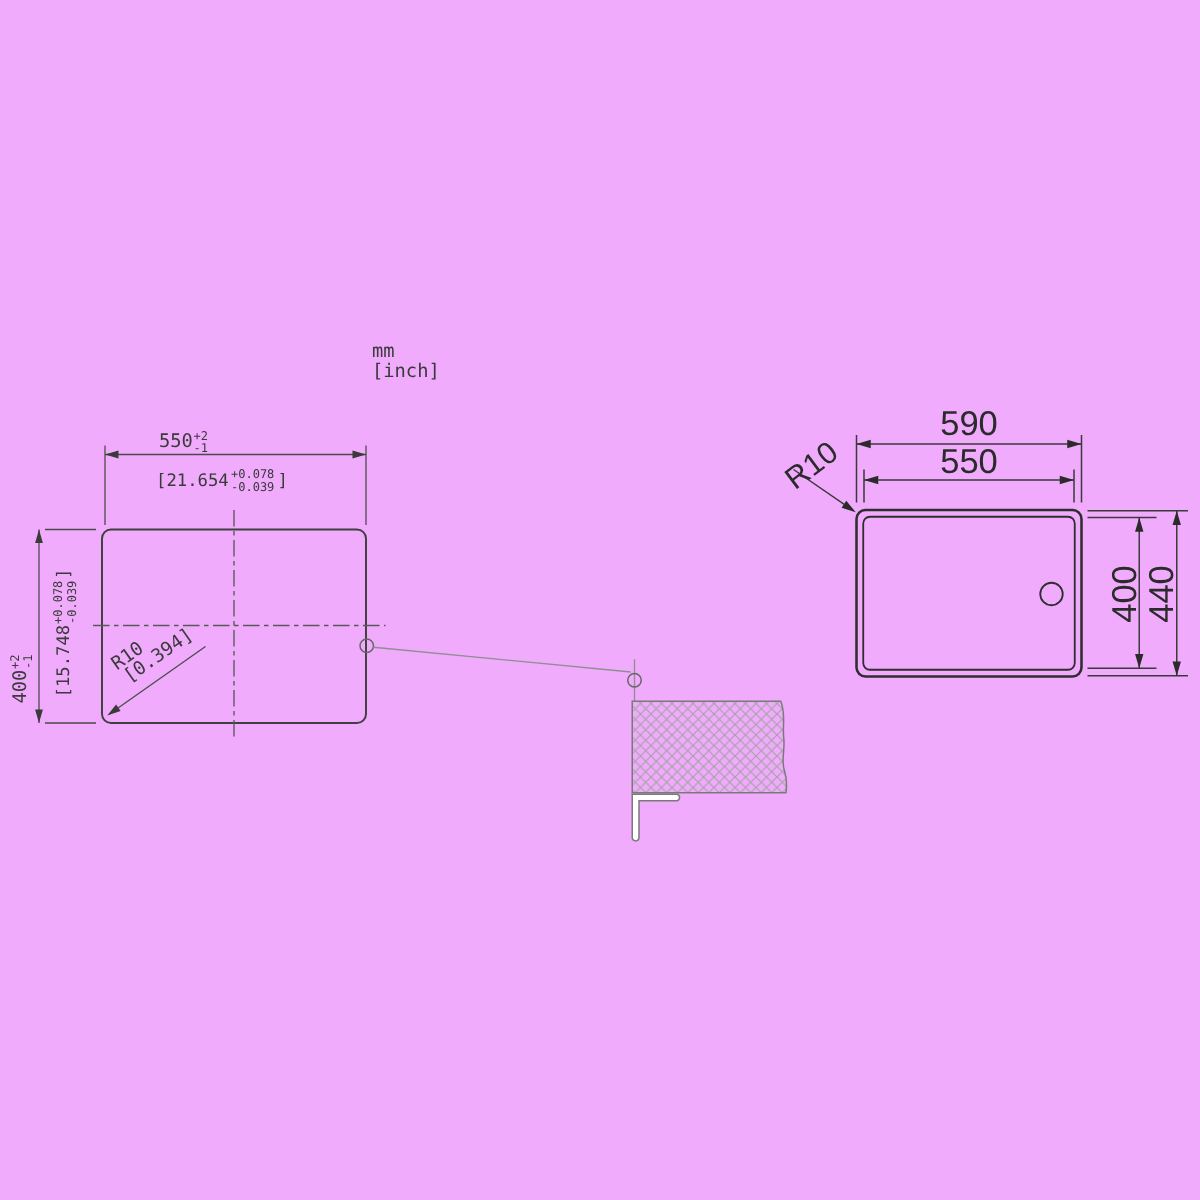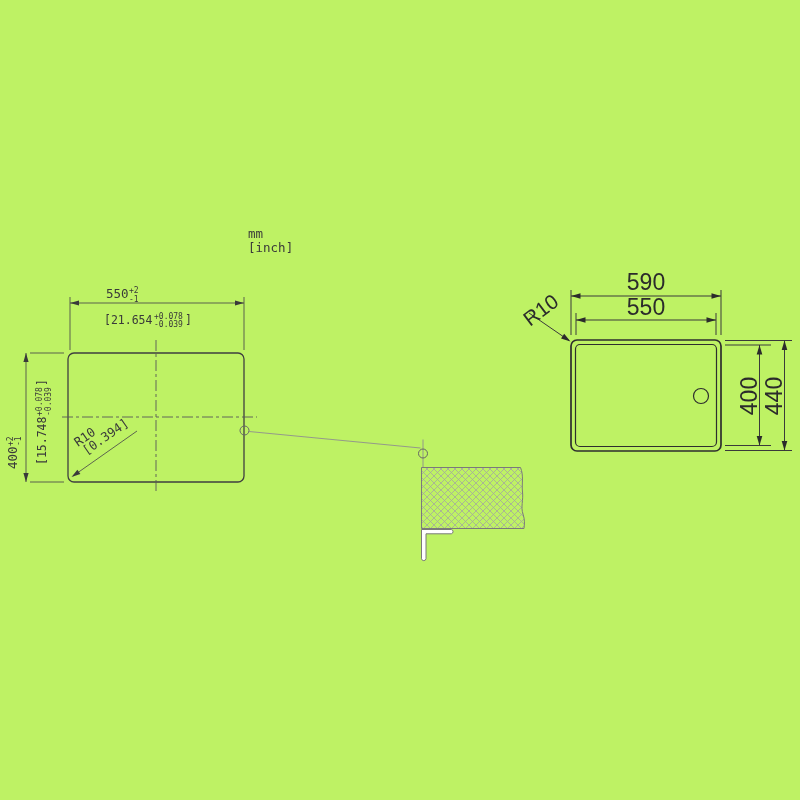--- a/index.html
+++ b/index.html
@@ -1,17 +1,17 @@
 <!DOCTYPE html>
 <html><head>
 <meta charset="utf-8">
 <style>
   html,body{margin:0;padding:0;}
   body{width:800px;height:800px;background:#fcfcfc;overflow:hidden;}
-  #canvas{position:relative;width:800px;height:800px;background:#bef264;}
+  #canvas{position:relative;width:800px;height:800px;background:#f0abfc;}
   svg{display:block;}
   
   .cad{font-family:"DejaVu Sans Mono",monospace;font-size:12.5px;fill:#3a3a3a;}
   .cad-m{font-family:"DejaVu Sans Mono",monospace;font-size:11.5px;fill:#3a3a3a;}
   .cad-s{font-family:"DejaVu Sans Mono",monospace;font-size:8px;fill:#3a3a3a;}
   
   .ari{font-family:"Liberation Sans",sans-serif;font-size:23px;fill:#2b2b2b;}
   .ari-r10{font-family:"Liberation Sans",sans-serif;font-size:20.5px;fill:#2b2b2b;}
   .edge{stroke:#3f3f3f;stroke-width:1.3;fill:none;}
   .edge-bold{stroke:#2e2e2e;stroke-width:1.7;fill:none;}

